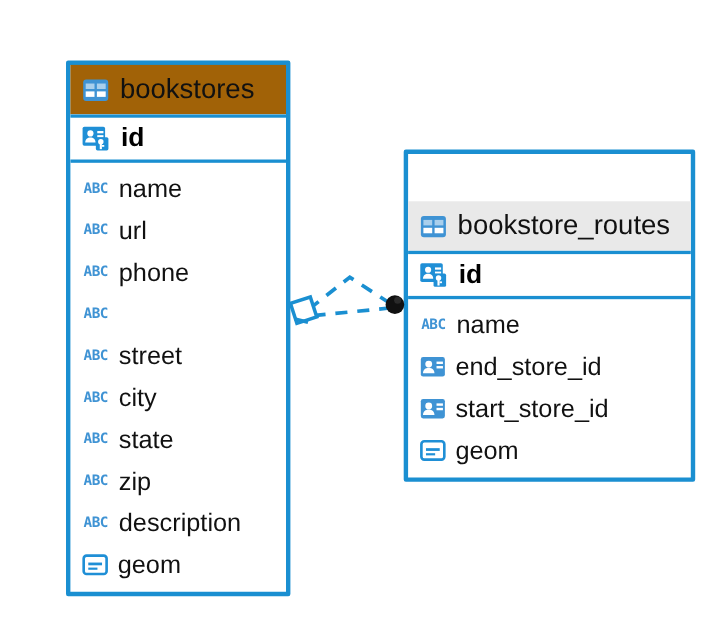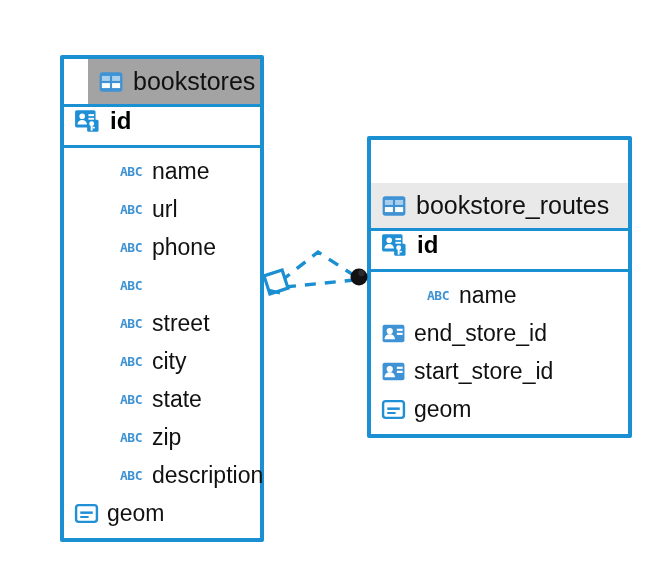--- a/index.html
+++ b/index.html
@@ -34,31 +34,30 @@
     align-items: center;
     gap: 9px;
     padding: 0 10px;
     height: 45px;
     font-size: 25px;
     color: #111111;
     white-space: nowrap;
     overflow: hidden;
   }
   .entity-header.selected {
-    background: #a3a3a3;
-    margin-left: 24px;
+    background: #a16207;
   }
   .entity-header.unselected {
     background: #e9e9e9;
     margin-top: 43px;
   }
   .entity-pk-row {
     box-sizing: border-box;
     display: flex;
-    align-items: flex-start;
+    align-items: center;
     gap: 8px;
     padding: 0 10px;
     height: 44px;
     font-size: 24px;
     font-weight: bold;
     color: #000000;
     border-top: 3px solid #1a8fd1;
     border-bottom: 3px solid #1a8fd1;
     background: #ffffff;
   }
@@ -82,21 +81,21 @@
     flex: 0 0 auto;
     display: inline-flex;
     align-items: center;
     justify-content: center;
     line-height: 0;
   }
   .icon-table { width: 26px; height: 26px; }
   .icon-key   { width: 28px; height: 28px; }
   .icon-fk    { width: 25px; height: 25px; }
   .icon-geom  { width: 25px; height: 25px; }
-  .icon-abc   { width: 26px; height: 20px; margin-left: 44px; }
+  .icon-abc   { width: 26px; height: 20px; }
 
   .abc-glyph {
     font-family: "DejaVu Sans Mono", "Liberation Mono", monospace;
     font-size: 13px;
     font-weight: bold;
     letter-spacing: -0.5px;
     color: #3f93d4;
     line-height: 1;
   }
 

